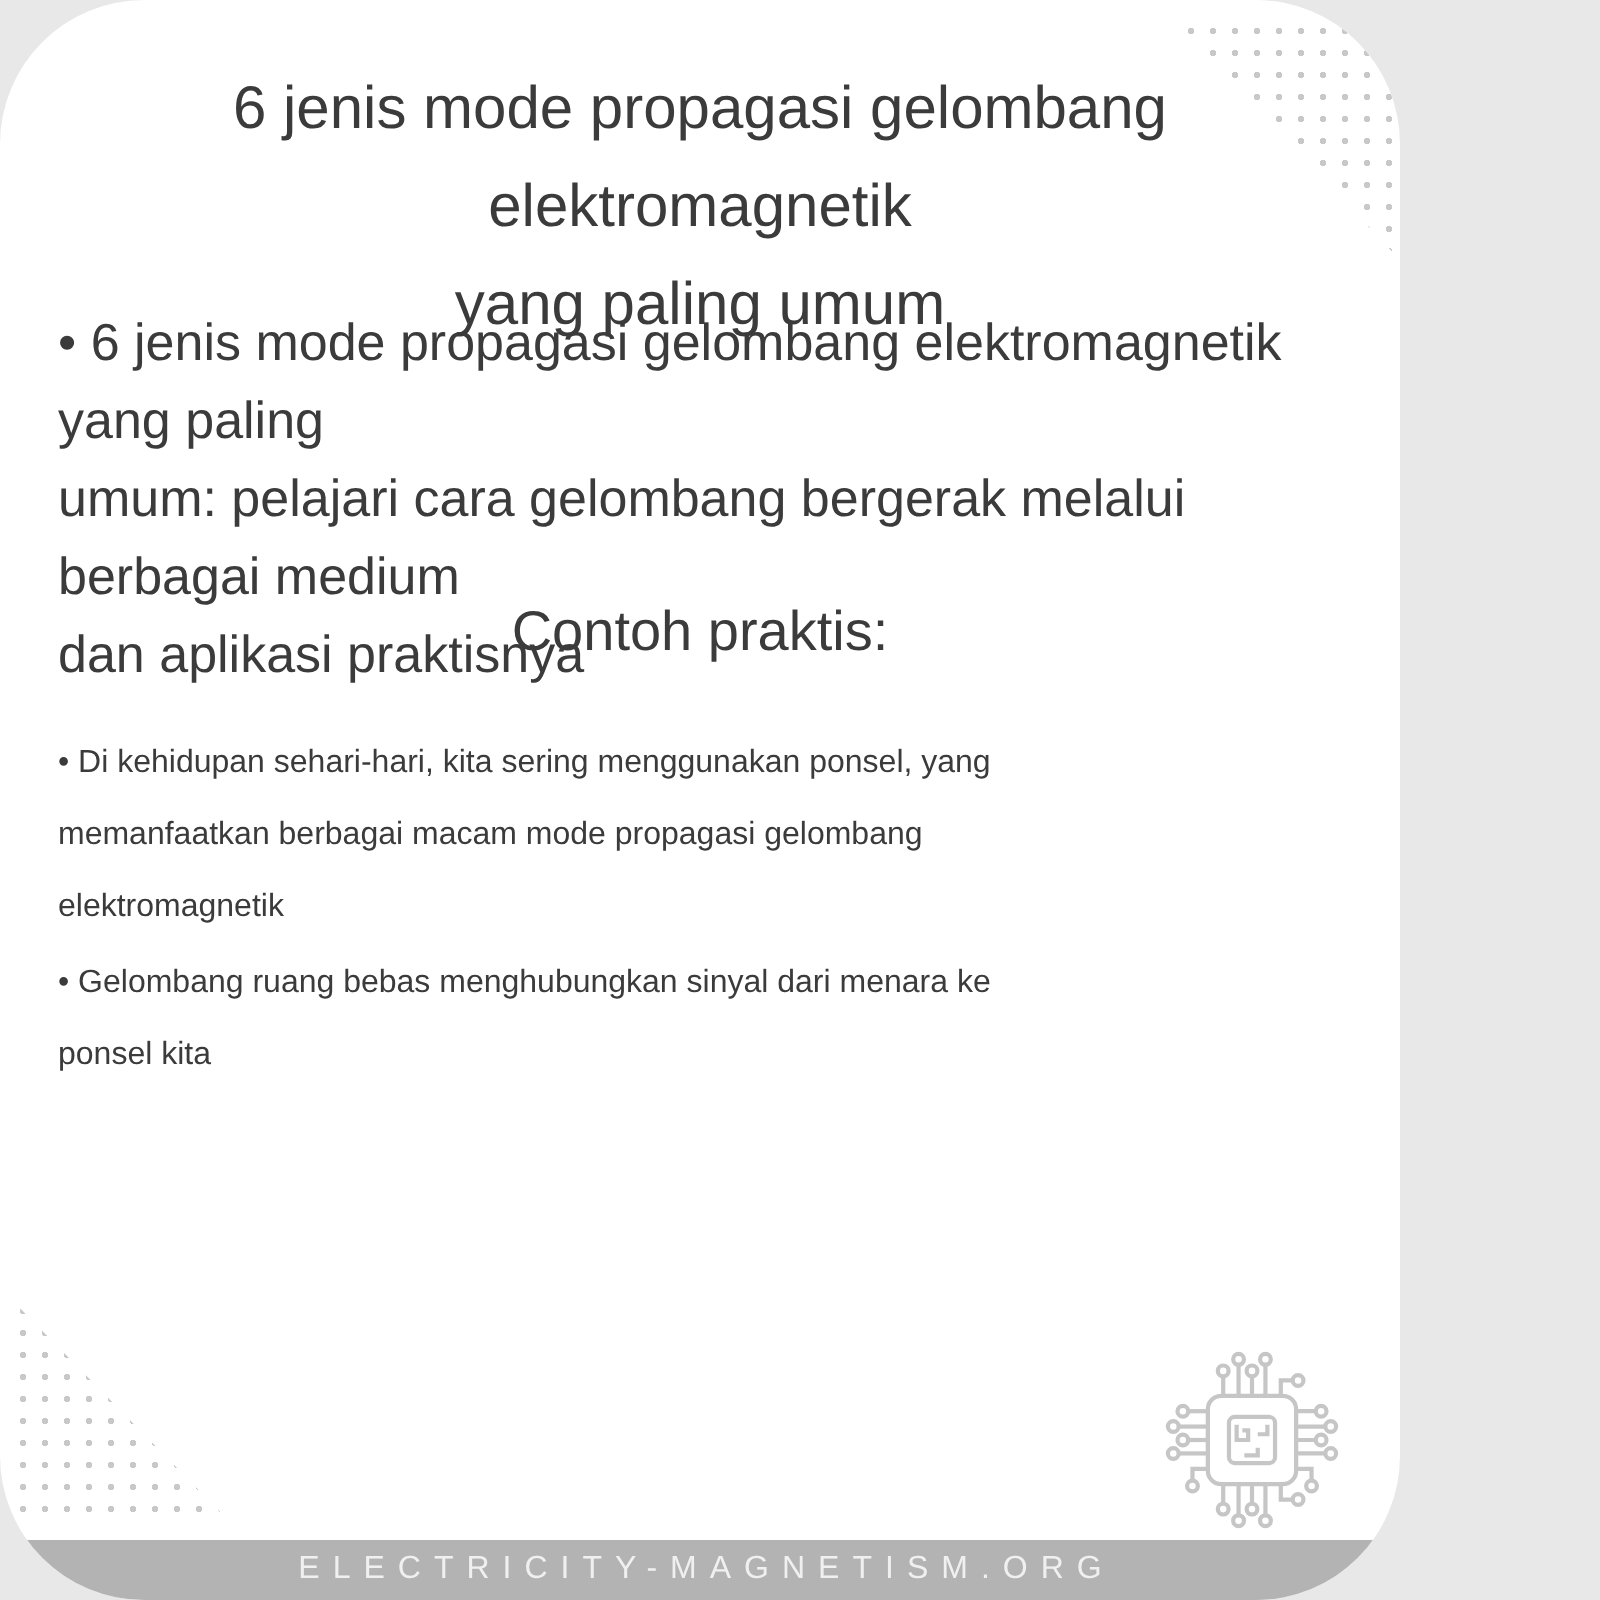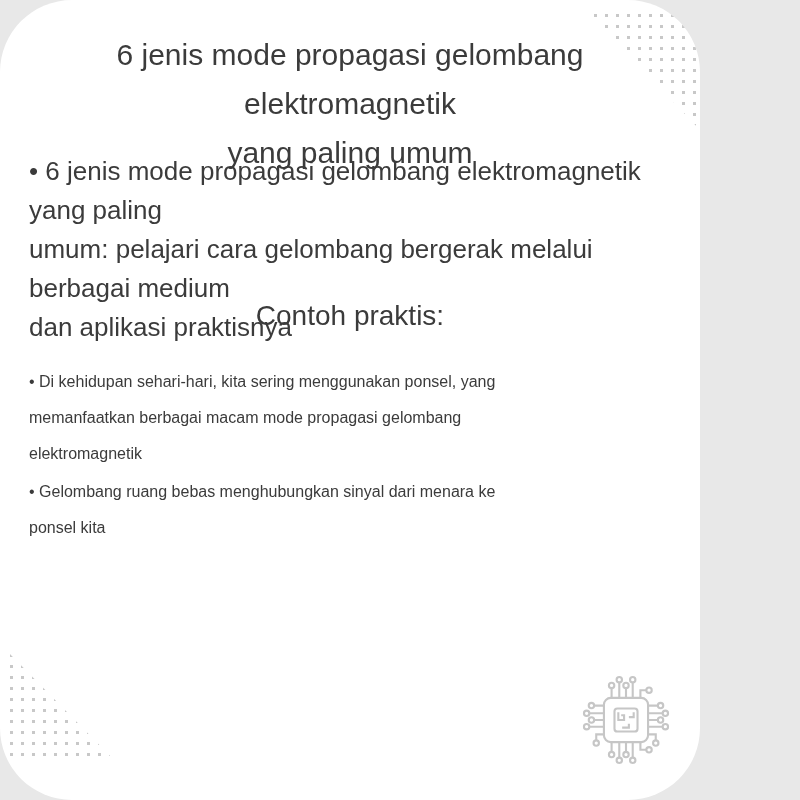--- a/index.html
+++ b/index.html
@@ -162,15 +162,18 @@
     <h2 class="heading">Contoh praktis:</h2>
 
     <div class="bullets">
       <p>• Di kehidupan sehari-hari, kita sering menggunakan ponsel, yang
 memanfaatkan berbagai macam mode propagasi gelombang
 elektromagnetik</p>
       <p>• Gelombang ruang bebas menghubungkan sinyal dari menara ke
 ponsel kita</p>
     </div>
 
+    <footer class="footer">
+      <span>ELECTRICITY-MAGNETISM.ORG</span>
+    </footer>
 
   </div>
 </div>
 
 </body></html>

